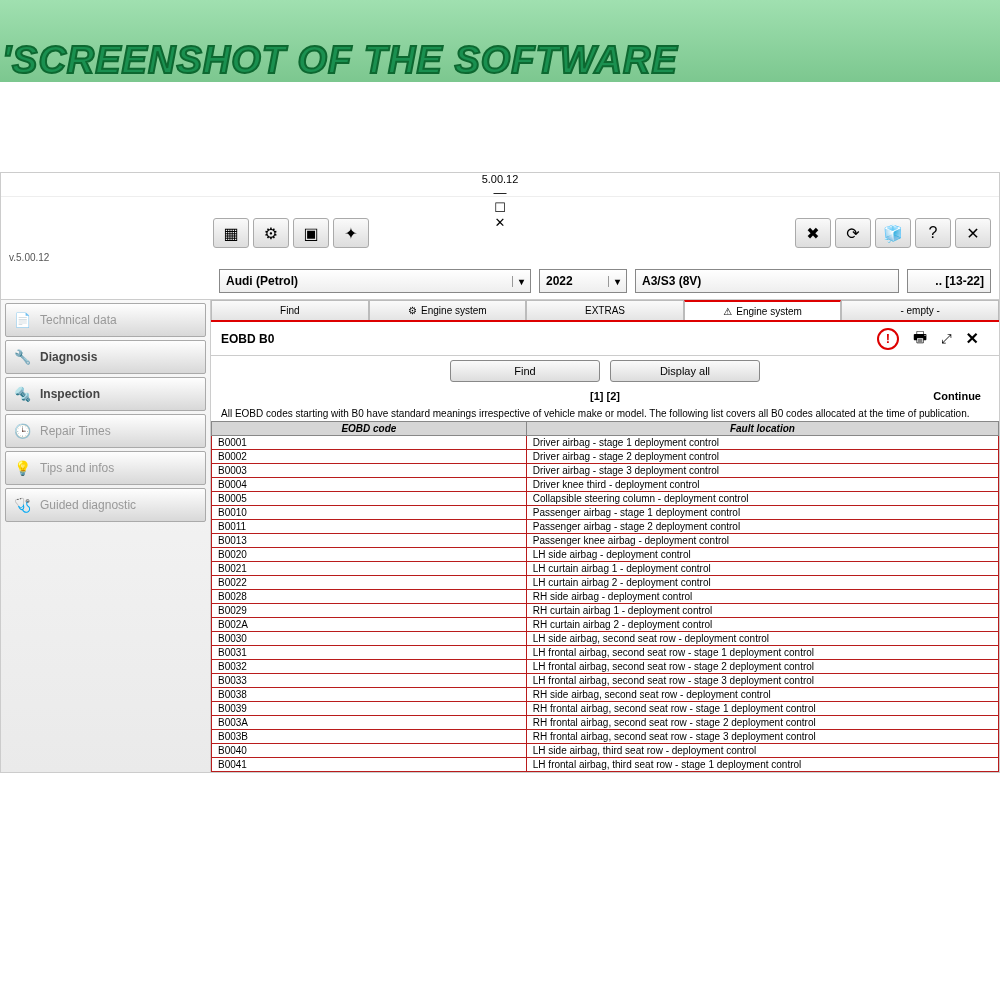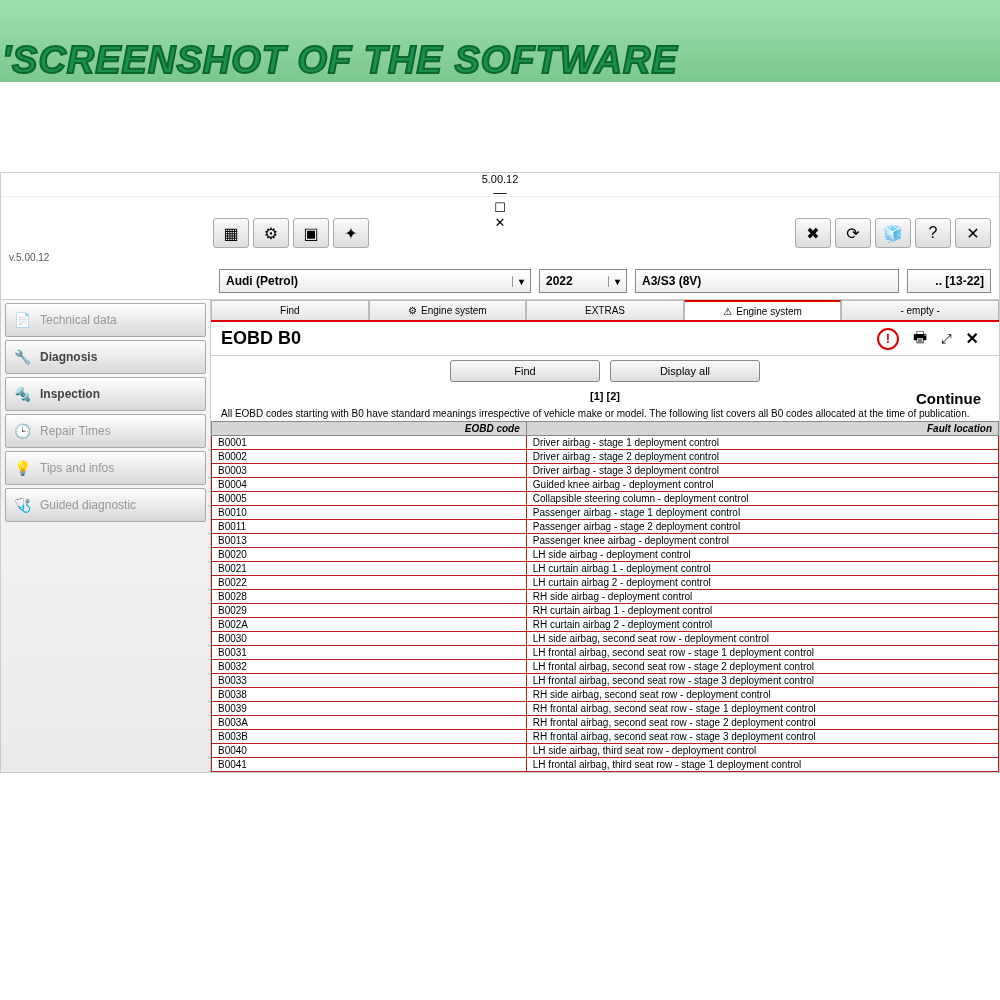--- a/index.html
+++ b/index.html
@@ -145,21 +145,21 @@
     background: #fff;
     border-top: 2px solid #d00;
   }
   .section-head {
     display: flex; align-items: center;
     padding: 4px 10px;
     border-bottom: 1px solid #ccc;
     gap: 10px;
   }
   .section-title {
-    font-size: 18px; font-weight: bold;
+    font-size: 12px; font-weight: bold;
     width: 260px;
   }
   .wide-btn {
     width: 150px; height: 22px;
     border: 1px solid #888;
     background: linear-gradient(#fafafa,#ddd);
     border-radius: 3px;
     display: inline-flex; align-items: center; justify-content: center;
     font-size: 11px;
     cursor: pointer;
@@ -178,33 +178,33 @@
   }
   .pager {
     text-align: center;
     font-size: 11px;
     font-weight: bold;
     padding: 4px 0;
     position: relative;
   }
   .continue {
     position: absolute; right: 18px; top: 4px;
-    font-size: 15px;
+    font-size: 11px;
   }
   .note {
     font-size: 10px;
     padding: 2px 10px;
   }
   table {
     width: 100%;
     border-collapse: collapse;
     font-size: 10px;
   }
   th {
-    text-align: right;
+    text-align: center;
     background: #d6d6d6;
     border: 1px solid #888;
     padding: 1px 6px;
     font-style: italic;
   }
   td {
     border: 1px solid #b91c1c;
     padding: 0 6px;
     height: 14px;
   }
@@ -351,21 +351,21 @@
             <tr>
               <td>B0002</td>
               <td>Driver airbag - stage 2 deployment control</td>
             </tr>
             <tr>
               <td>B0003</td>
               <td>Driver airbag - stage 3 deployment control</td>
             </tr>
             <tr>
               <td>B0004</td>
-              <td>Guided knee airbag - deployment control</td>
+              <td>Driver knee third - deployment control</td>
             </tr>
             <tr>
               <td>B0005</td>
               <td>Collapsible steering column - deployment control</td>
             </tr>
             <tr>
               <td>B0010</td>
               <td>Passenger airbag - stage 1 deployment control</td>
             </tr>
             <tr>

